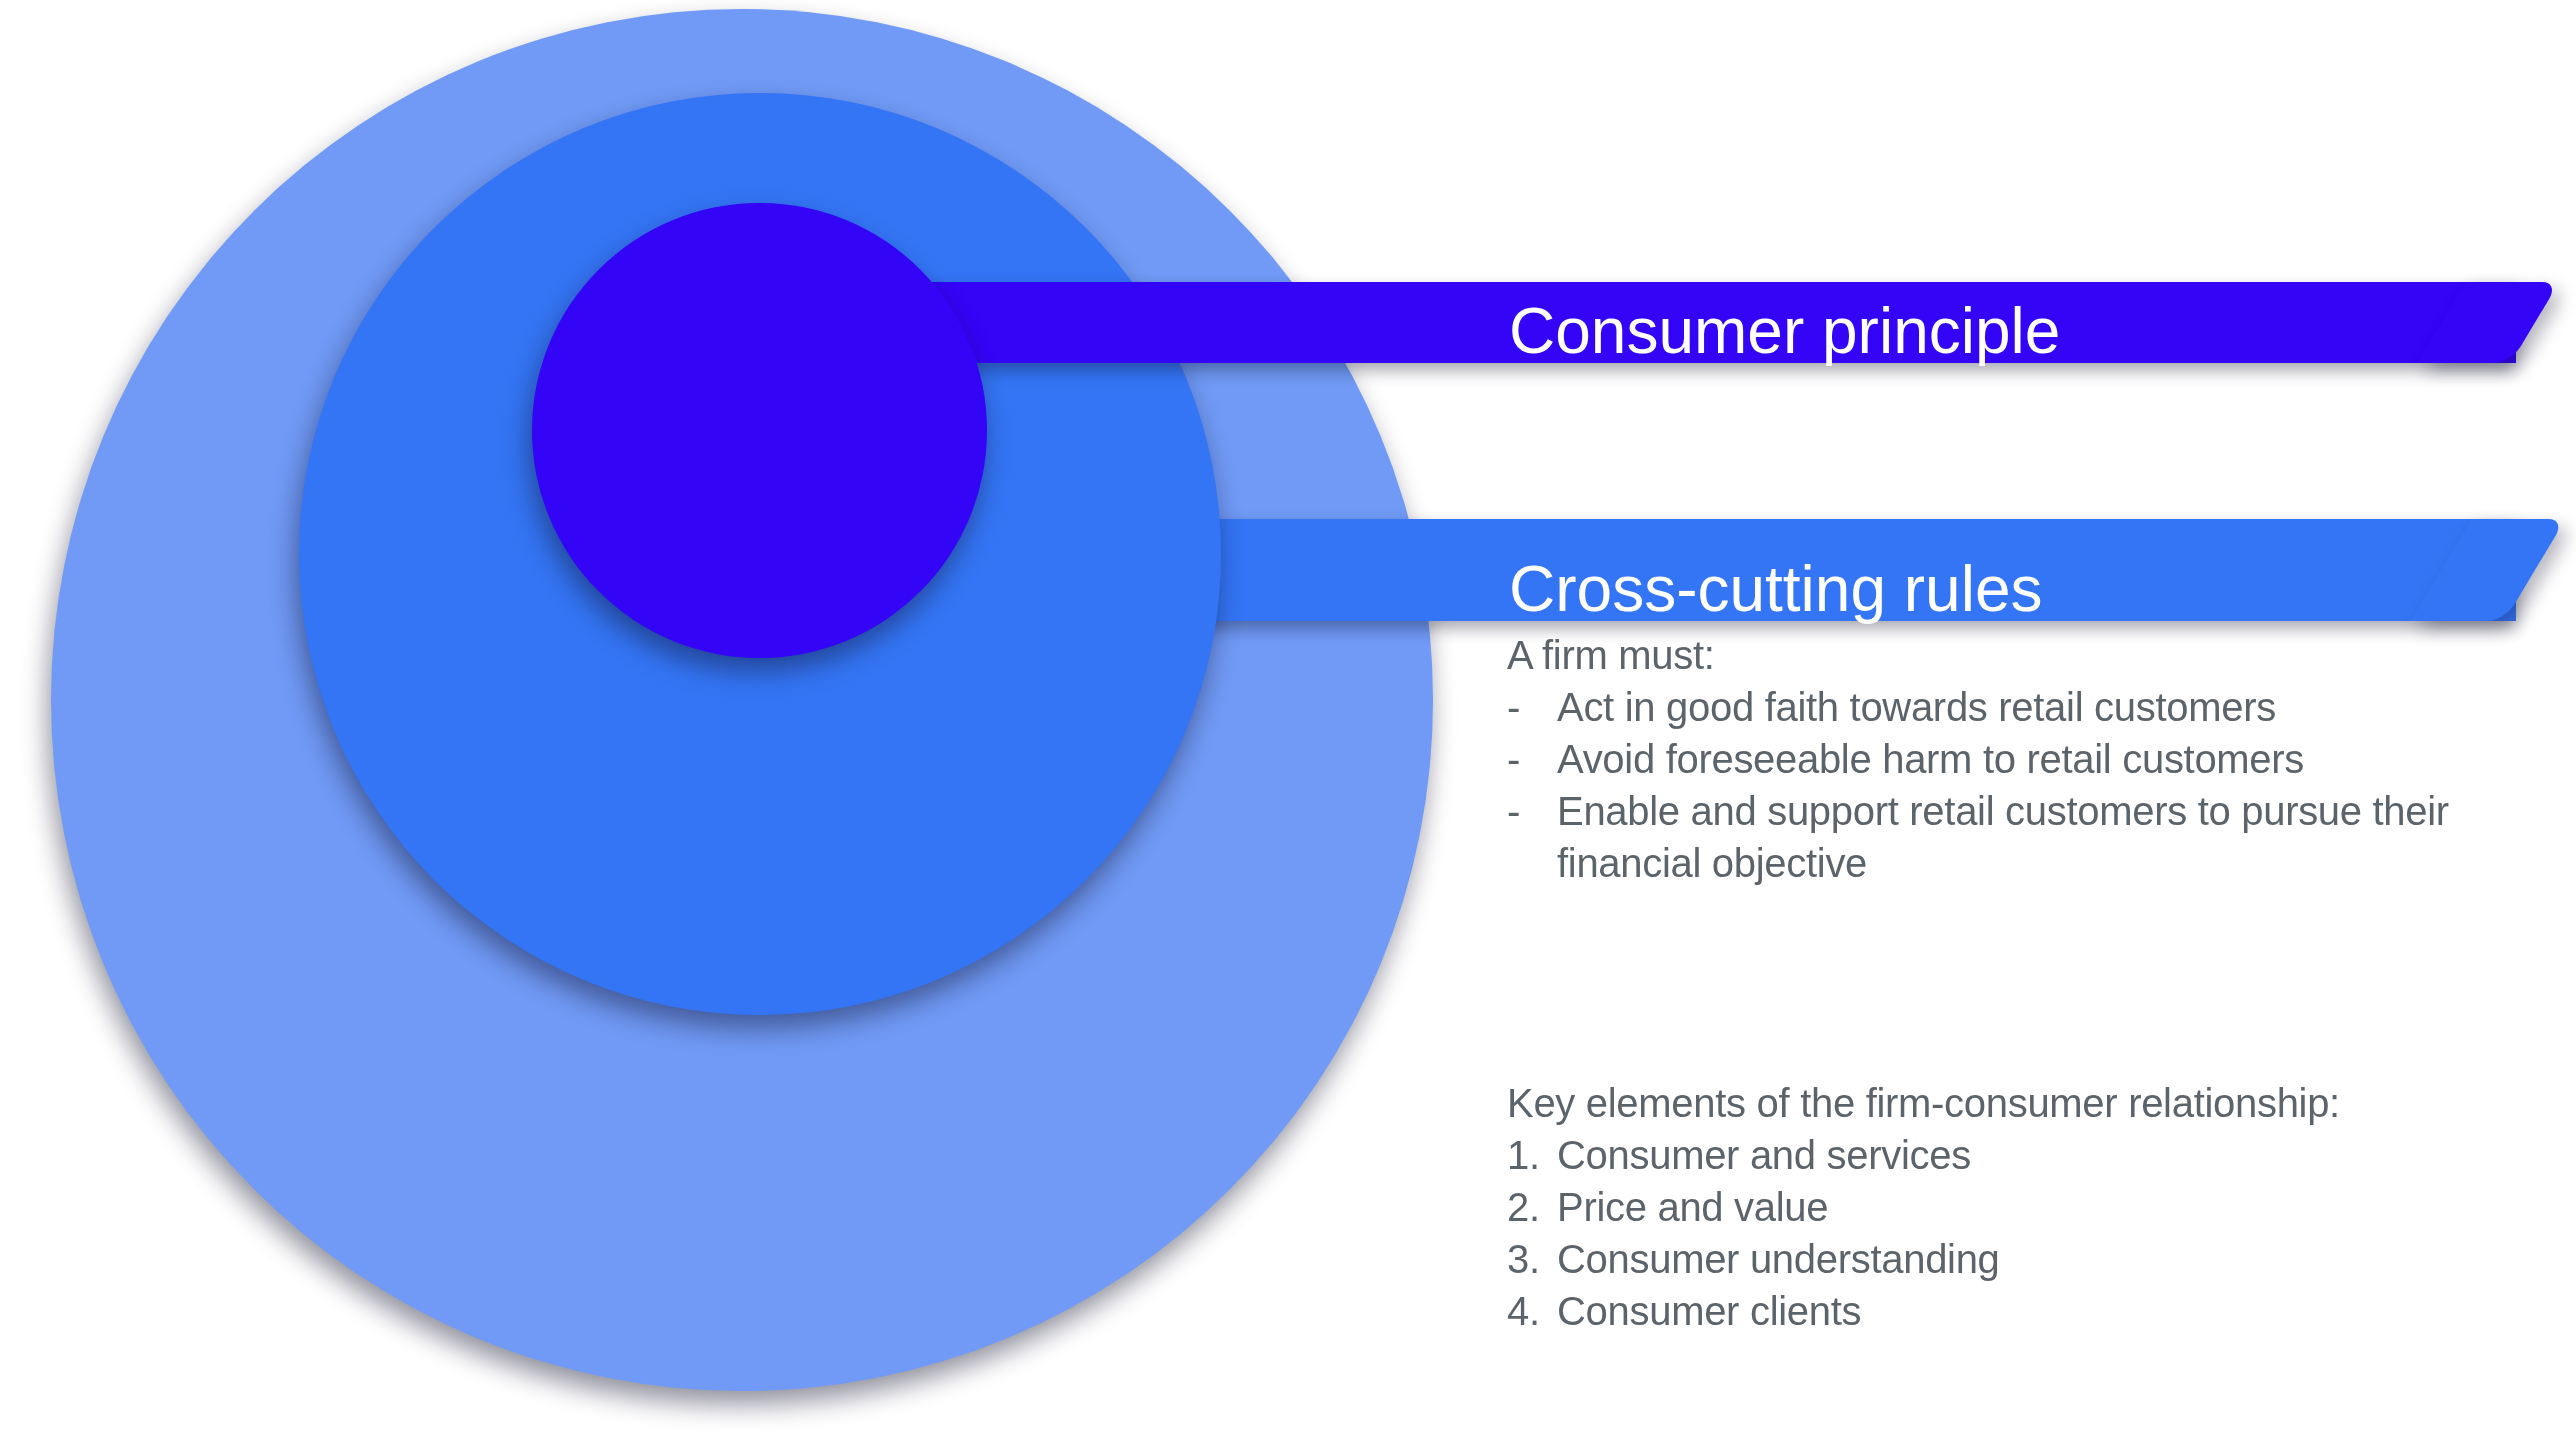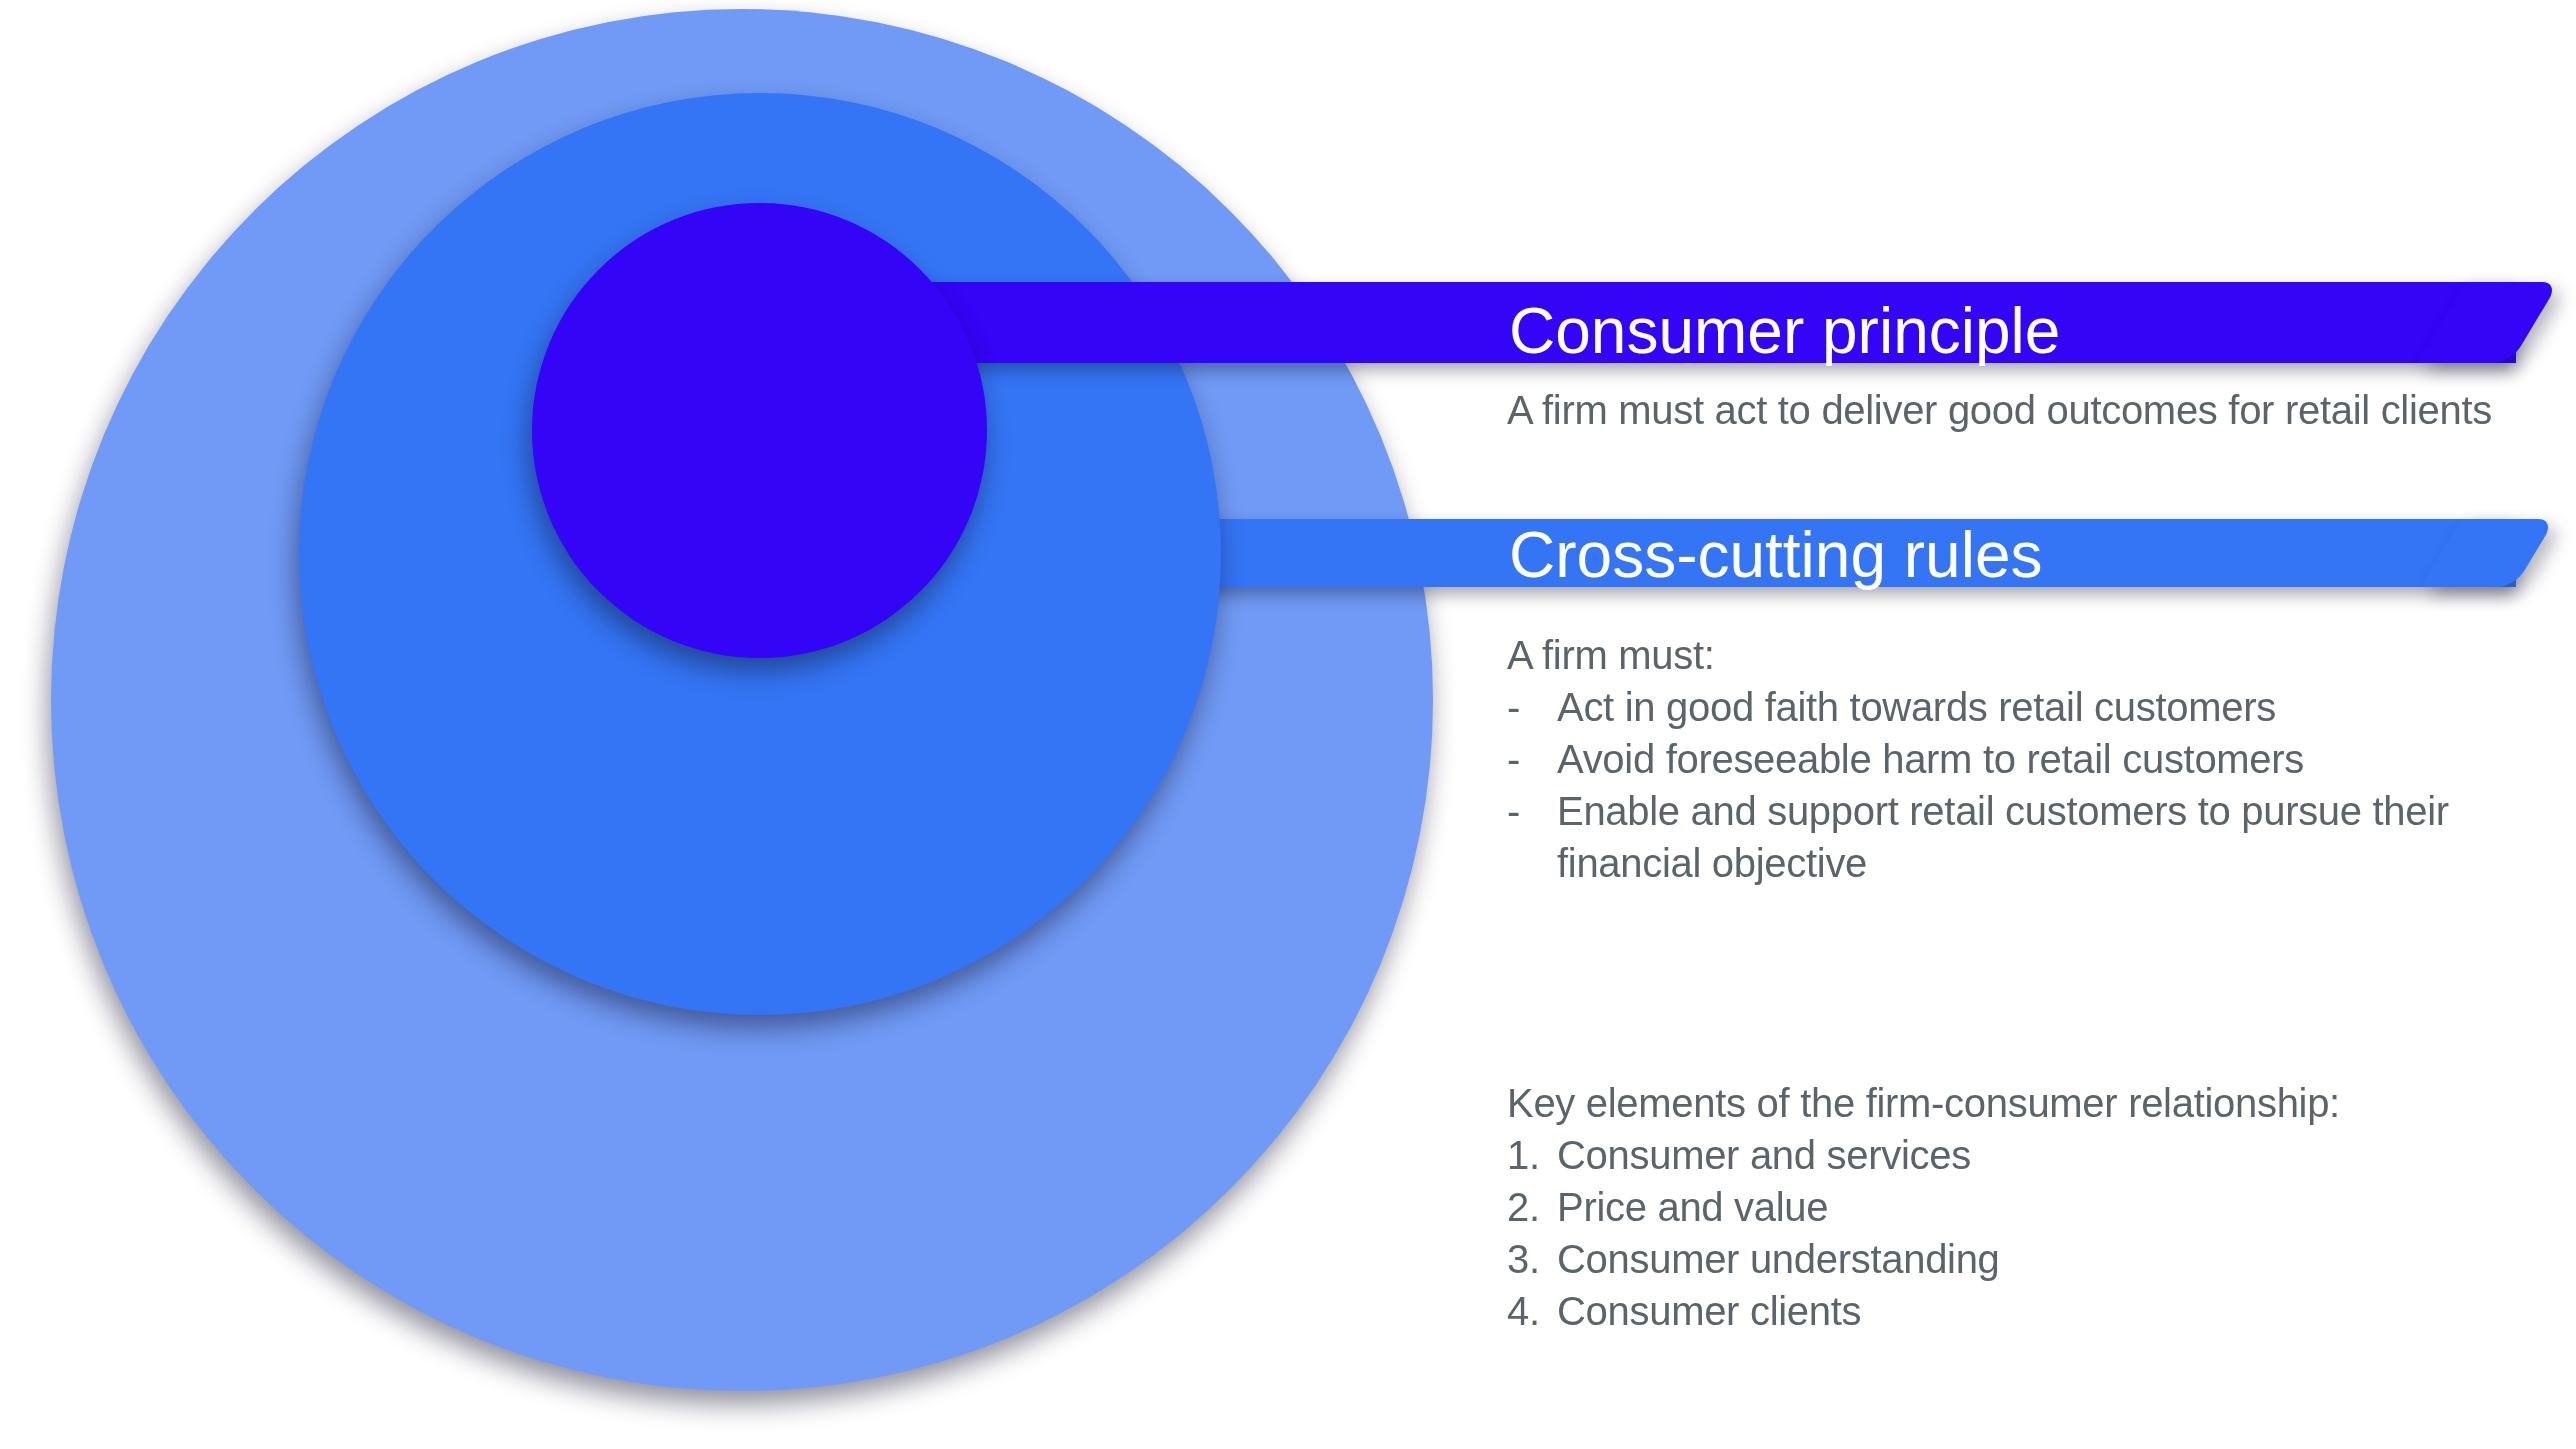--- a/index.html
+++ b/index.html
@@ -31,21 +31,21 @@
   
   .band{position:absolute;display:flex;align-items:flex-end;
     box-shadow:0 7.7px 15.5px rgba(15,15,45,.38);}
   .band::after{content:"";position:absolute;top:0;bottom:0;right:-19px;width:94px;
     background:inherit;transform:skewX(-31deg);border-radius:0 17px 17px 0;
     box-shadow:12px 7.7px 15.5px rgba(15,15,45,.30);}
   .band-title{position:relative;z-index:2;color:var(--c-title);
     font-size:64px;line-height:1;letter-spacing:0;white-space:nowrap;}
   .band1{left:756px;top:282px;width:1760px;height:81px;background:var(--c-band1);z-index:5;}
   .band1 .band-title{margin-left:753px;}
-  .band2{left:1151px;top:519px;width:1365px;height:68px;background:var(--c-band2);z-index:3;}
+  .band2{left:1151px;top:519px;width:1365px;height:102px;background:var(--c-band2);z-index:3;}
   .band2 .band-title{margin-left:358px;}
   .band3{left:1279px;top:939px;width:1236px;height:82px;background:var(--c-band3);z-index:2;}
   .band3 .band-title{margin-left:229px;}
 
   
   .body-block{position:absolute;left:1507px;color:var(--c-body);
     font-size:40px;line-height:52px;z-index:8;letter-spacing:-0.3px;}
   .body-1{top:384px;width:996px;}
   .body-2{top:629px;width:1043px;}
   .body-3{top:1077px;width:1065px;}
@@ -62,21 +62,20 @@
   <div class="circle circle-middle"></div>
   <div class="circle circle-inner"></div>
 
   <div class="band band1">
     <span class="band-title">Consumer principle</span>
   </div>
   <div class="band band2">
     <span class="band-title">Cross-cutting rules</span>
   </div>
 
-  <div class="body-block body-1">A firm must act to deliver good outcomes for retail clients</div>
 
   <div class="body-block body-2">
     <div class="intro">A firm must:</div>
     <div class="list-row">
       <span class="marker">-</span>
       <span class="row-text">Act in good faith towards retail customers</span>
     </div>
     <div class="list-row">
       <span class="marker">-</span>
       <span class="row-text">Avoid foreseeable harm to retail customers</span>

